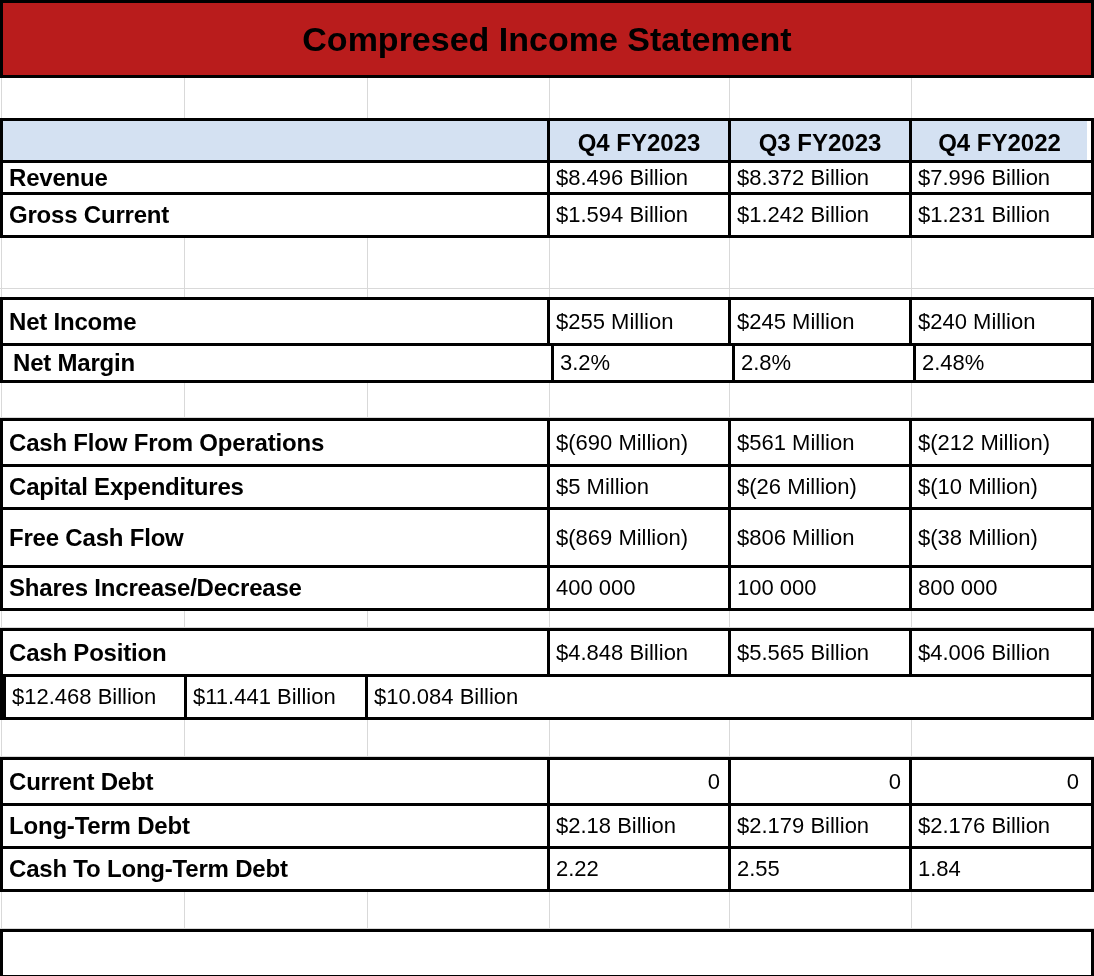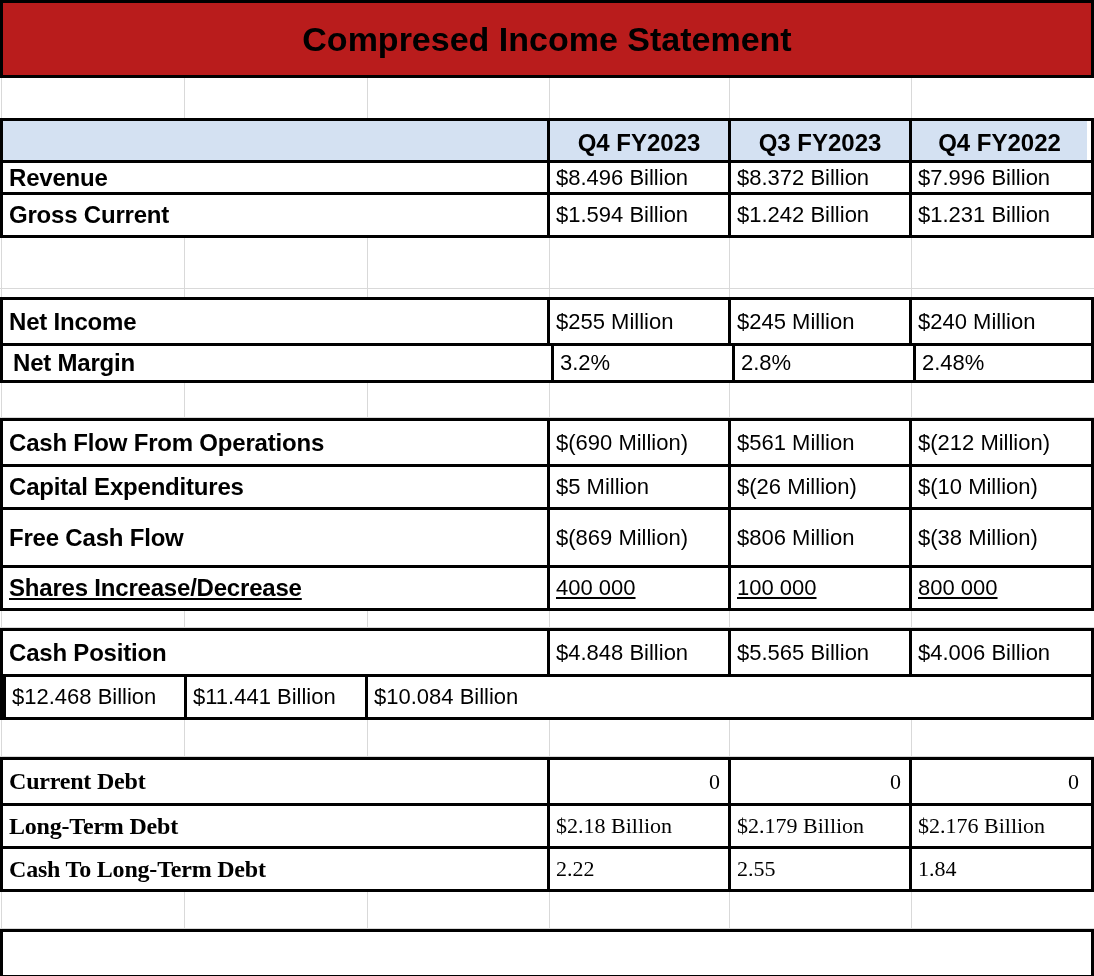--- a/index.html
+++ b/index.html
@@ -199,21 +199,21 @@
       <div class="cell cell-val">$5 Million</div>
       <div class="cell cell-val">$(26 Million)</div>
       <div class="cell cell-val last">$(10 Million)</div>
     </div>
     <div class="row" style="height: 58px;">
       <div class="cell cell-label">Free Cash Flow</div>
       <div class="cell cell-val">$(869 Million)</div>
       <div class="cell cell-val">$806 Million</div>
       <div class="cell cell-val last">$(38 Million)</div>
     </div>
-    <div class="row" style="height: 43px; text-decoration: underline;">
+    <div class="row" style="height: 43px;">
       <div class="cell cell-label">Shares Increase/Decrease</div>
       <div class="cell cell-val">400 000</div>
       <div class="cell cell-val">100 000</div>
       <div class="cell cell-val last">800 000</div>
     </div>
   </div>
 
   <div class="block" style="top:628px;">
     <div class="row" style="height: 43px;">
       <div class="cell cell-label">Cash Position</div>
@@ -221,21 +221,21 @@
       <div class="cell cell-val">$5.565 Billion</div>
       <div class="cell cell-val last">$4.006 Billion</div>
     </div>
     <div class="row" style="height: 43px;">
       <div class="cell cell-val">$12.468 Billion</div>
       <div class="cell cell-val">$11.441 Billion</div>
       <div class="cell cell-val last">$10.084 Billion</div>
     </div>
   </div>
 
-  <div class="block" style="top:757px;font-family:Liberation Serif, serif;">
+  <div class="block" style="top:757px;">
     <div class="row" style="height: 43px;">
       <div class="cell cell-label">Current Debt</div>
       <div class="cell cell-val numeric" style="justify-content: flex-end;">0</div>
       <div class="cell cell-val numeric" style="justify-content: flex-end;">0</div>
       <div class="cell cell-val last numeric" style="justify-content: flex-end;">0</div>
     </div>
     <div class="row" style="height: 43px;">
       <div class="cell cell-label">Long-Term Debt</div>
       <div class="cell cell-val">$2.18 Billion</div>
       <div class="cell cell-val">$2.179 Billion</div>

